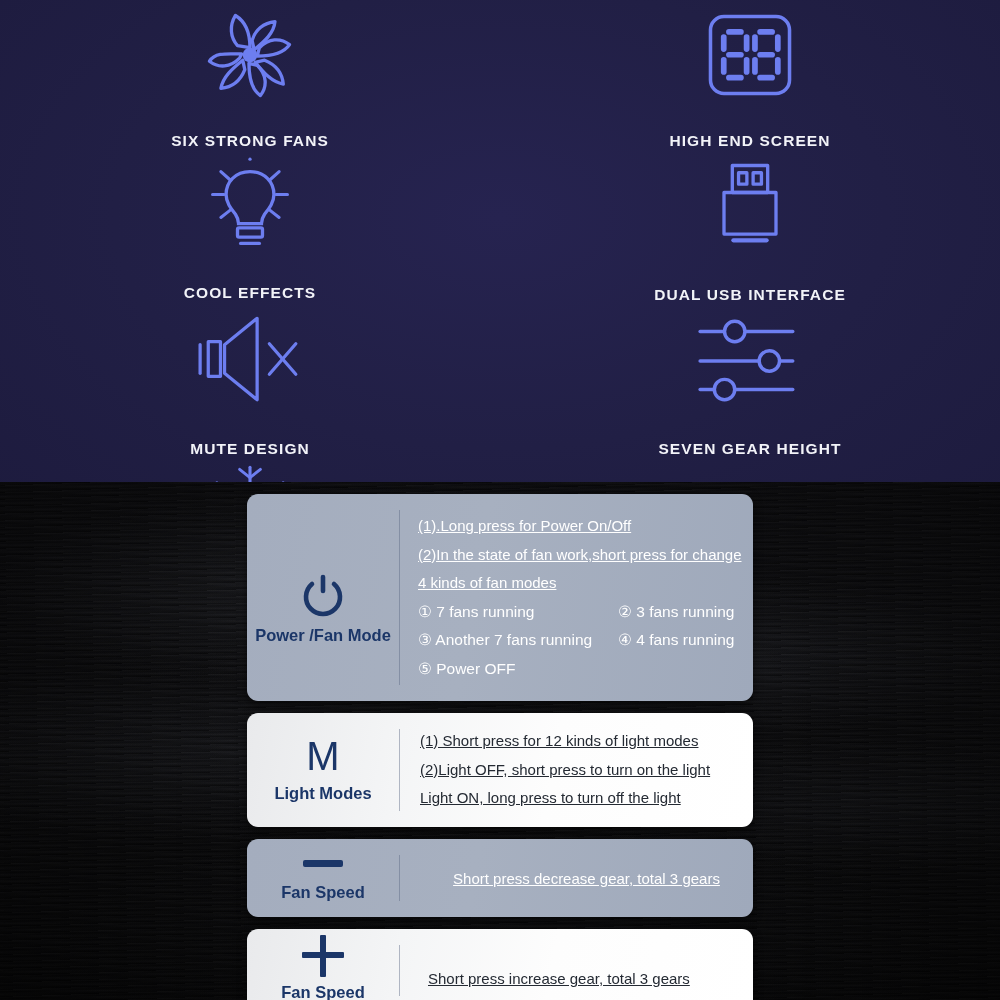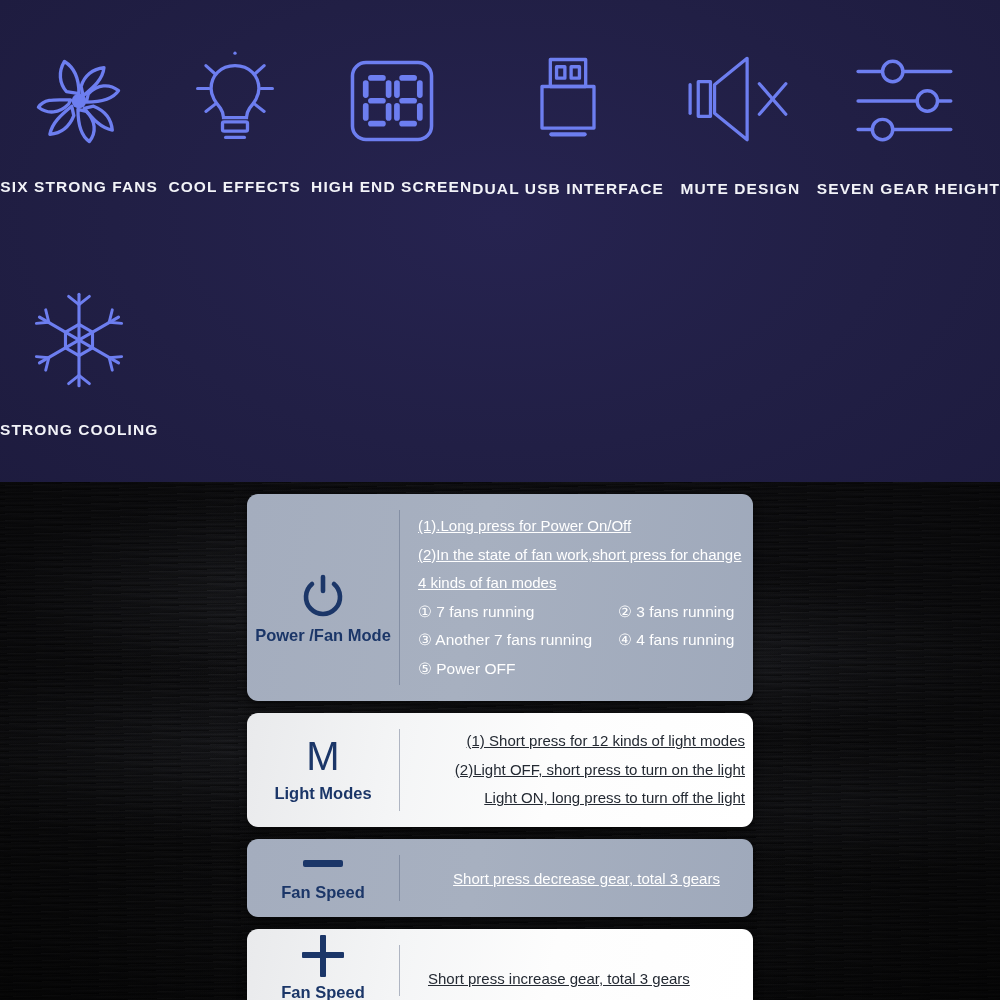--- a/index.html
+++ b/index.html
@@ -14,21 +14,21 @@
   
   #features-panel{
     position:absolute; left:0; top:0; width:1000px; height:482px;
     background:#211f45;
     background-image:
       radial-gradient(ellipse 700px 420px at 50% 45%, #262350 0%, #211f45 55%, #1d1b3e 100%);
   }
   .feat-grid{
     position:absolute; inset:0;
     display:grid;
-    grid-template-columns:repeat(6,1fr);
+    grid-template-columns:repeat(2,1fr);
     grid-template-rows:1fr 1fr;
   }
   .feat{
     display:flex; flex-direction:column;
     align-items:center; justify-content:center;
   }
   .feat-icon{
     height:110px; width:110px;
     display:flex; align-items:center; justify-content:center;
     margin-bottom:22px;
@@ -134,21 +134,21 @@
     font-size:15.5px;
     line-height:28.5px;
   }
   .modes-row .mcol{ width:200px; flex:0 0 200px; }
   .modes-row .mcol2{ flex:1; }
 
   
   #card-power{ min-height:207px; }
   #card-power .card-left{ padding-top:34px; }
   #card-light{ min-height:92px; }
-  #card-light .card-right{ padding-left:20px;align-items:flex-end; }
+  #card-light .card-right{ padding-left:20px; }
   #card-fanspeed-down{ min-height:78px; }
   #card-fanspeed-up{ min-height:80px; margin-bottom:0; }
   #card-fanspeed-down .card-right,
   #card-fanspeed-up .card-right{ padding-left:28px; }
   #card-fanspeed-down .card-right .line{ margin-top:4px;text-align:center; }
   #card-fanspeed-up .card-right .line{ margin-top:18px; }
   .minus-glyph{
     width:40px; height:7px; background:#1b3668; border-radius:2px; margin-bottom:10px;
   }
   .plus-glyph{
@@ -185,40 +185,20 @@
             <path d="M54 45 C64 37 73 29 74 18 C63 19 55 26 52 36 Z"></path>
             <path d="M57 51 C70 51 82 49 88 40 C79 33 68 34 59 43 Z"></path>
             <path d="M55 57 C63 67 71 76 82 78 C81 67 74 59 64 55 Z"></path>
             <path d="M49 58 C49 71 51 83 60 89 C67 80 66 69 57 60 Z"></path>
             <path d="M43 55 C33 63 24 71 22 82 C33 81 41 74 45 64 Z"></path>
             <path d="M42 49 C29 49 17 47 11 56 C20 63 31 62 40 53 Z"></path>
           </g>
         </svg>
       </div>
       <div class="feat-label">SIX STRONG FANS</div>
-    </div>
-
-    <div class="feat r1">
-      <div class="feat-icon">
-        <svg width="104" height="104" viewBox="0 0 100 100" fill="none" stroke="#6d7ef0" stroke-width="3.2" stroke-linecap="round">
-          <path d="M50 16 C36 16 27 26 27 38 C27 46 32 52 36 57 C38 60 39 63 39 66 L61 66 C61 63 62 60 64 57 C68 52 73 46 73 38 C73 26 64 16 50 16 Z"></path>
-          <rect x="38" y="70" width="24" height="9" rx="1.5"></rect>
-          <line x1="41" y1="85" x2="59" y2="85"></line>
-          <line x1="50" y1="4" x2="50" y2="4"></line>
-          <g stroke-width="3">
-            <line x1="14" y1="38" x2="25" y2="38"></line>
-            <line x1="75" y1="38" x2="86" y2="38"></line>
-            <line x1="22" y1="16" x2="31" y2="24"></line>
-            <line x1="69" y1="24" x2="78" y2="16"></line>
-            <line x1="22" y1="60" x2="31" y2="53"></line>
-            <line x1="69" y1="53" x2="78" y2="60"></line>
-          </g>
-        </svg>
-      </div>
-      <div class="feat-label">COOL EFFECTS</div>
     </div>
 
     <div class="feat r1">
       <div class="feat-icon">
         <svg width="104" height="104" viewBox="0 0 100 100" fill="none">
           <rect x="12" y="13" width="76" height="74" rx="13" stroke="#6d7ef0" stroke-width="3.4"></rect>
           <g fill="#6d7ef0">
             <rect x="27" y="25" width="17" height="5.5" rx="2.7"></rect>
             <rect x="22" y="30" width="5.5" height="17" rx="2.7"></rect>
             <rect x="44" y="30" width="5.5" height="17" rx="2.7"></rect>
@@ -232,20 +212,40 @@
             <rect x="57" y="47" width="17" height="5.5" rx="2.7"></rect>
             <rect x="52" y="52" width="5.5" height="17" rx="2.7"></rect>
             <rect x="74" y="52" width="5.5" height="17" rx="2.7"></rect>
             <rect x="57" y="69" width="17" height="5.5" rx="2.7"></rect>
           </g>
         </svg>
       </div>
       <div class="feat-label">HIGH END SCREEN</div>
     </div>
 
+    <div class="feat r1">
+      <div class="feat-icon">
+        <svg width="104" height="104" viewBox="0 0 100 100" fill="none" stroke="#6d7ef0" stroke-width="3.2" stroke-linecap="round">
+          <path d="M50 16 C36 16 27 26 27 38 C27 46 32 52 36 57 C38 60 39 63 39 66 L61 66 C61 63 62 60 64 57 C68 52 73 46 73 38 C73 26 64 16 50 16 Z"></path>
+          <rect x="38" y="70" width="24" height="9" rx="1.5"></rect>
+          <line x1="41" y1="85" x2="59" y2="85"></line>
+          <line x1="50" y1="4" x2="50" y2="4"></line>
+          <g stroke-width="3">
+            <line x1="14" y1="38" x2="25" y2="38"></line>
+            <line x1="75" y1="38" x2="86" y2="38"></line>
+            <line x1="22" y1="16" x2="31" y2="24"></line>
+            <line x1="69" y1="24" x2="78" y2="16"></line>
+            <line x1="22" y1="60" x2="31" y2="53"></line>
+            <line x1="69" y1="53" x2="78" y2="60"></line>
+          </g>
+        </svg>
+      </div>
+      <div class="feat-label">COOL EFFECTS</div>
+    </div>
+
 
     <div class="feat r2">
       <div class="feat-icon">
         <svg width="104" height="104" viewBox="0 0 100 100" fill="none" stroke="#6d7ef0" stroke-width="3.2" stroke-linejoin="round">
           <rect x="33" y="12" width="34" height="26"></rect>
           <rect x="39" y="19" width="8" height="11"></rect>
           <rect x="53" y="19" width="8" height="11"></rect>
           <rect x="25" y="38" width="50" height="40"></rect>
           <line x1="34" y1="84" x2="66" y2="84" stroke-width="4" stroke-linecap="round"></line>
         </svg>

